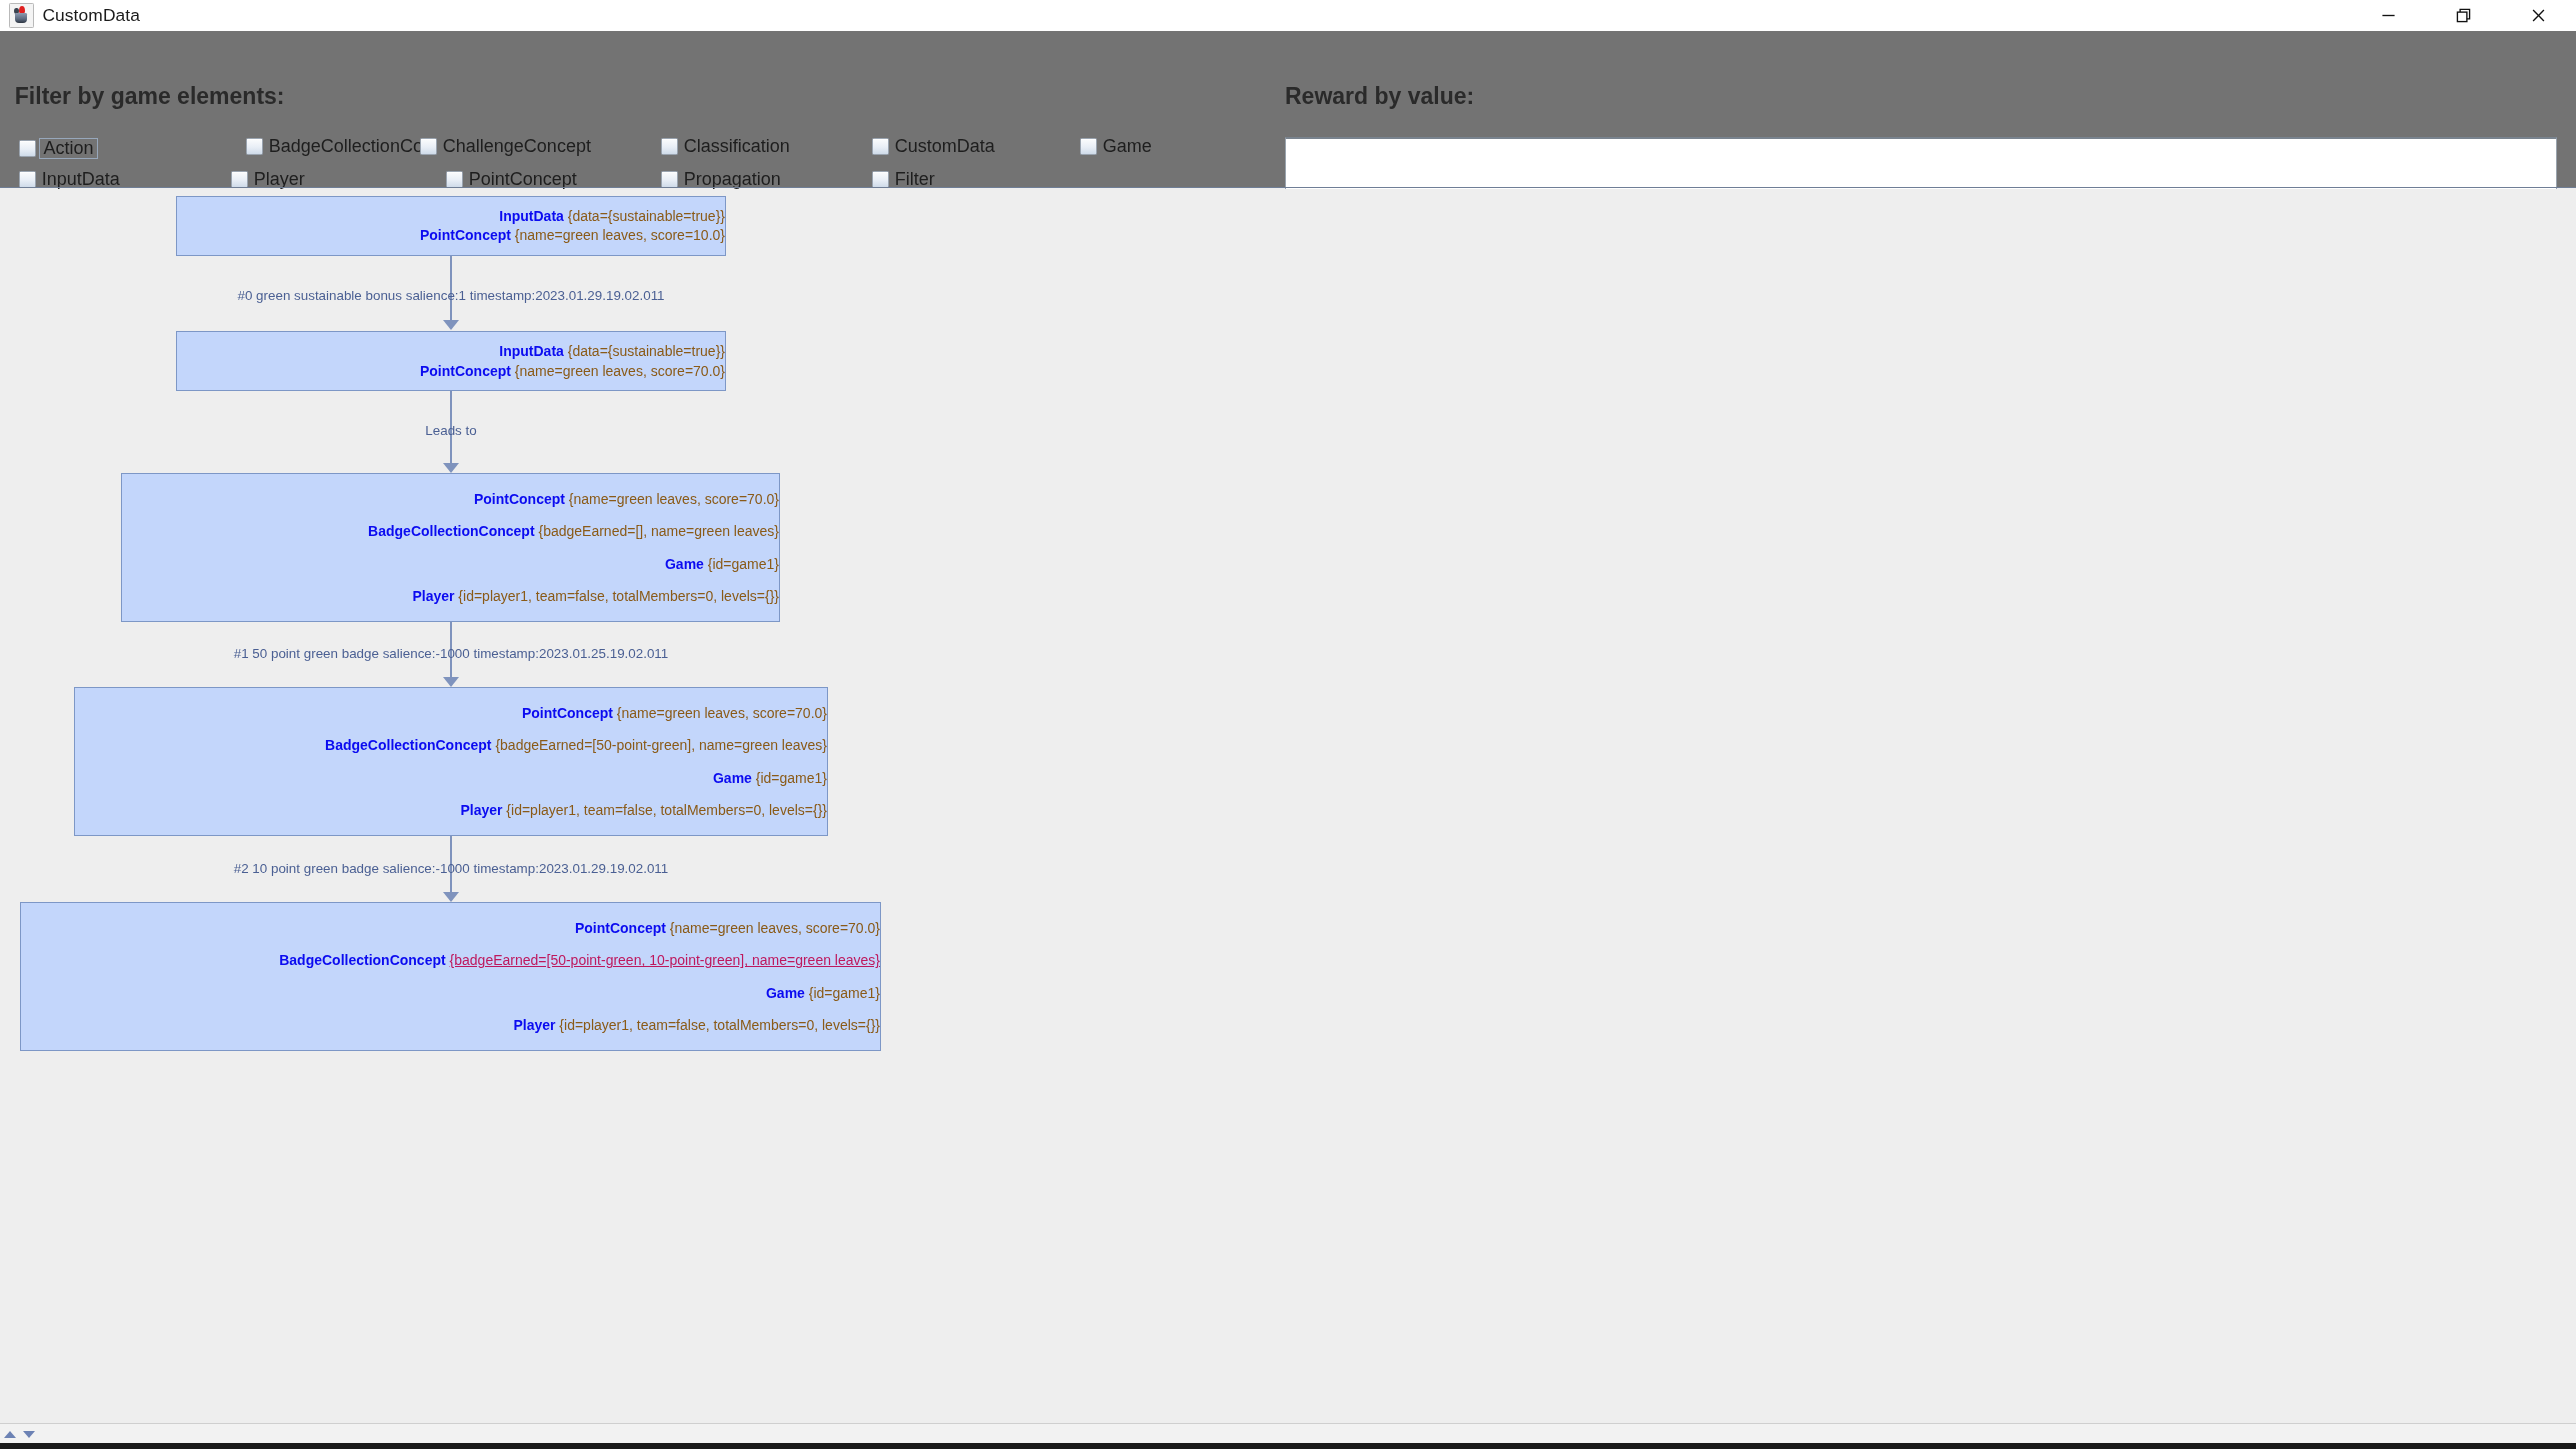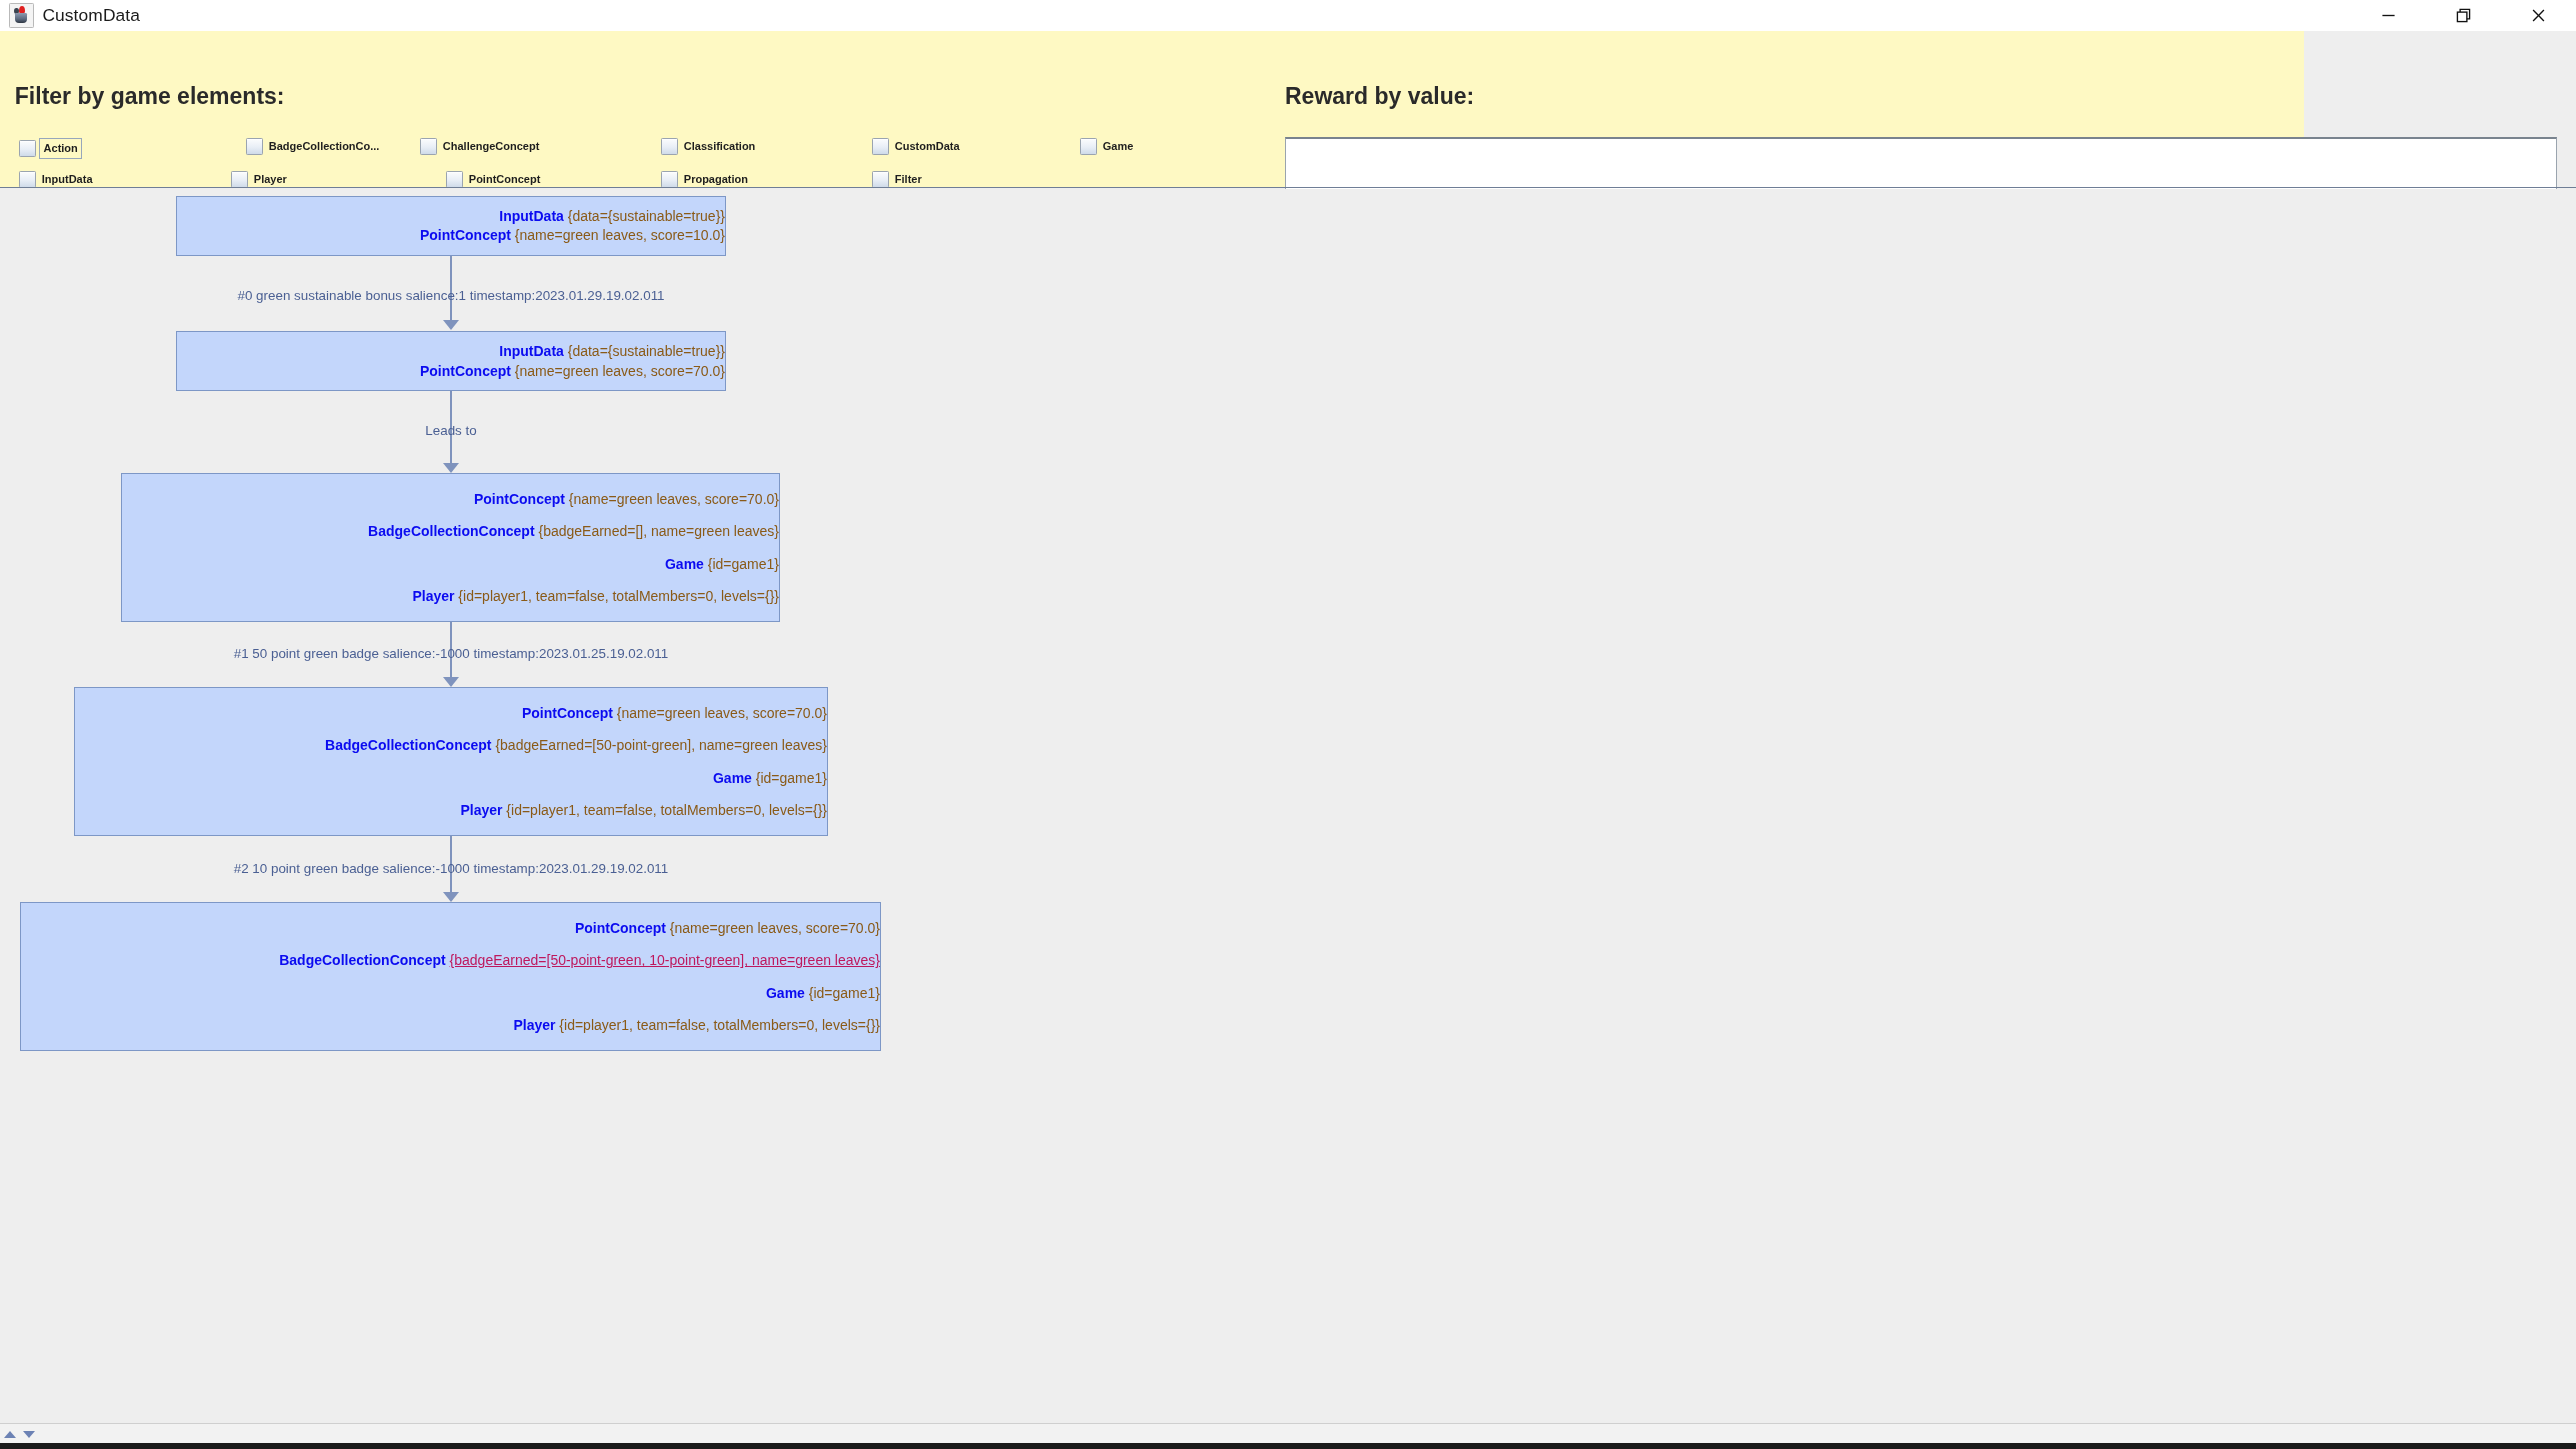--- a/index.html
+++ b/index.html
@@ -38,37 +38,37 @@
     font-size:17.4px;color:#1b1b1b;letter-spacing:0.1px;
   }
   #win-controls{margin-left:auto;display:flex;height:31px;}
   .win-btn{
     width:75px;height:31px;display:flex;align-items:center;justify-content:center;
     color:#111;
   }
   .win-btn svg{display:block;}
   
   #filter-panel{
-    position:absolute;left:0;top:31px;width:2304px;height:157px;
-    background:#fef9c3;
+    position:absolute;left:0;top:31px;width:2576px;height:157px;
+    background:#737373;
   }
   .section-title{
     position:absolute;font-size:23px;font-weight:bold;color:#2a2a2a;
   }
   #title-elements{left:14.8px;top:52px;}
   #title-value{left:1285px;top:52px;}
   .cb-row{position:absolute;display:flex;align-items:center;}
   .cb-box{
     width:14.8px;height:14.8px;flex:0 0 auto;
     border:0.7px solid #9aa4b0;border-radius:1.3px;
     background:linear-gradient(180deg,#fbfcfd 0%,#e8eef6 55%,#cfdbe9 100%);
     box-shadow:0 0.7px 0 rgba(255,255,255,.9) inset;
   }
   .cb-label{
-    margin-left:6px;font-size:11px;font-weight:bold;color:#1e1e1e;
+    margin-left:6px;font-size:18px;font-weight:normal;color:#1e1e1e;
     white-space:nowrap;line-height:17.4px;text-align:right;
   }
   .cb-label.focused{
     border:0.7px solid #97a7bb;padding:0.7px 3.4px;margin-left:3.4px;
   }
   #value-textarea{
     position:absolute;left:1285px;top:106px;width:1272px;height:60px;
     background:#ffffff;
     border:0.7px solid #9aa4ae;
     border-bottom:2.7px solid #7a848f;

